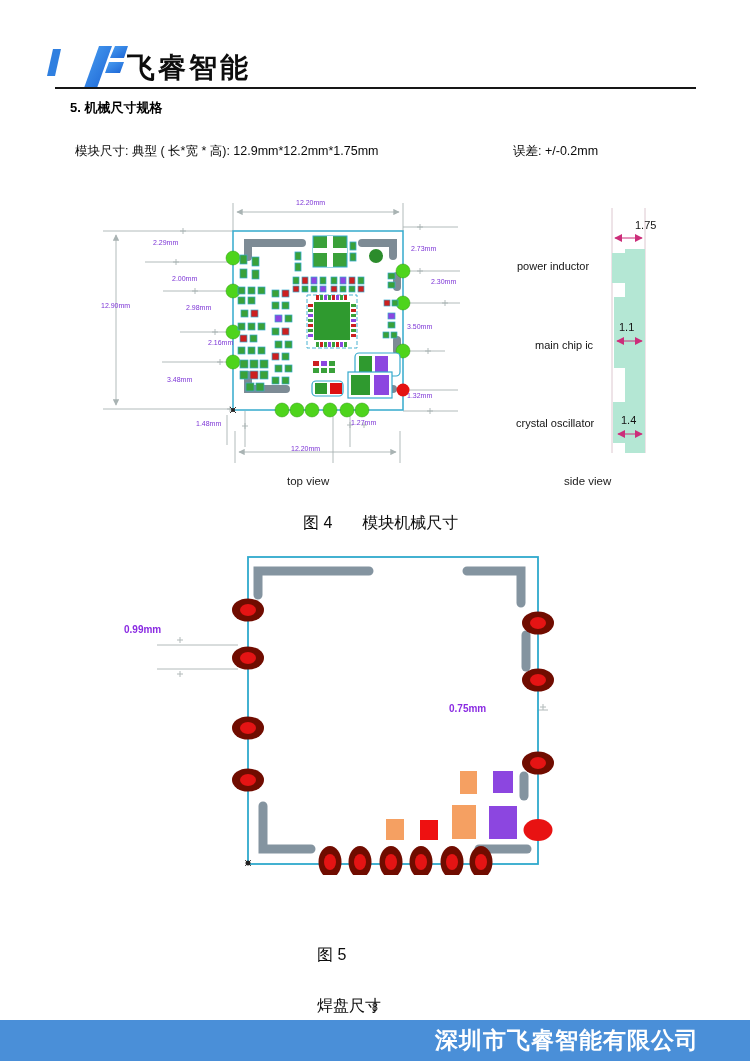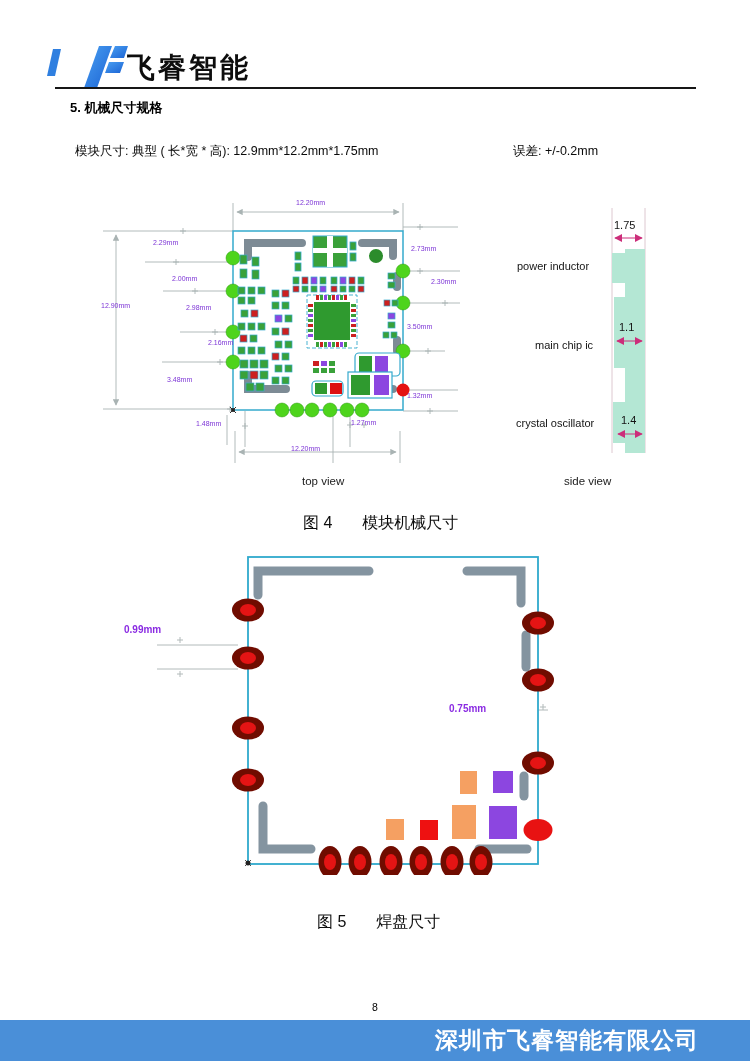--- a/index.html
+++ b/index.html
@@ -268,21 +268,21 @@
   <span class="dim" style="left:186px;top:304px;">2.98mm</span>
   <span class="dim" style="left:208px;top:339px;">2.16mm</span>
   <span class="dim" style="left:167px;top:376px;">3.48mm</span>
   <span class="dim" style="left:411px;top:245px;">2.73mm</span>
   <span class="dim" style="left:431px;top:278px;">2.30mm</span>
   <span class="dim" style="left:407px;top:323px;">3.50mm</span>
   <span class="dim" style="left:407px;top:392px;">1.32mm</span>
   <span class="dim" style="left:196px;top:420px;">1.48mm</span>
   <span class="dim" style="left:351px;top:419px;">1.27mm</span>
   <span class="dim" style="left:291px;top:445px;">12.20mm</span>
-  <span class="viewcap" style="left:302px;top:475px;">top view</span>
+  <span class="viewcap" style="left:287px;top:475px;">top view</span>
 
   <div class="abs" style="left:500px;top:195px;width:160px;height:300px;">
     <svg width="160" height="300" viewBox="0 0 160 300">
       <defs>
         <marker id="arp" viewBox="0 0 10 10" refX="9" refY="5" markerWidth="8" markerHeight="8" orient="auto-start-reverse">
           <path d="M0,0 L10,5 L0,10 z" fill="#cc2e7a"></path>
         </marker>
       </defs>
       <g stroke="#d9c2cb" stroke-width="0.9">
         <line x1="112" y1="13" x2="112" y2="258"></line>
@@ -295,21 +295,21 @@
         <rect x="113" y="207" width="12" height="41"></rect>
       </g>
       <g stroke="#cc2e7a" stroke-width="1">
         <line x1="115" y1="43" x2="142" y2="43" marker-start="url(#arp)" marker-end="url(#arp)"></line>
         <line x1="117" y1="146" x2="142" y2="146" marker-start="url(#arp)" marker-end="url(#arp)"></line>
         <line x1="118" y1="239" x2="142" y2="239" marker-start="url(#arp)" marker-end="url(#arp)"></line>
       </g>
     </svg>
   </div>
 
-  <span class="sideNum" style="left:614px;top:219px;">1.75</span>
+  <span class="sideNum" style="left:614px;top:219px;padding-left:21px;">1.75</span>
   <span class="sideLabel" style="left:517px;top:260px;">power inductor</span>
   <span class="sideNum" style="left:619px;top:321px;">1.1</span>
   <span class="sideLabel" style="left:535px;top:339px;">main chip ic</span>
   <span class="sideNum" style="left:621px;top:414px;">1.4</span>
   <span class="sideLabel" style="left:516px;top:417px;">crystal oscillator</span>
   <span class="viewcap" style="left:564px;top:475px;">side view</span>
 
   <div class="figcap" style="left:303px;top:513px;">
     <span>图 4</span>
     <span>模块机械尺寸</span>
@@ -378,21 +378,21 @@
       <g>
         <circle cx="133" cy="318" r="2.5" fill="#222"></circle>
         <path d="M130,315 L136,321 M136,315 L130,321" stroke="#222" stroke-width="0.8"></path>
       </g>
     </svg>
   </div>
 
   <span class="fig5dim" style="left:124px;top:624px;">0.99mm</span>
   <span class="fig5dim" style="left:449px;top:668px;margin-top:35px;">0.75mm</span>
 
-  <div class="figcap" style="left:317px;top:912px;">
+  <div class="figcap" style="left:317px;top:945px;flex-direction:column;">
     <span>图 5</span>
     <span>焊盘尺寸</span>
   </div>
 
   <div class="pageno">8</div>
   <div class="footer-bar">
     <span class="footer-company">深圳市飞睿智能有限公司</span>
   </div>
 
 </div>

